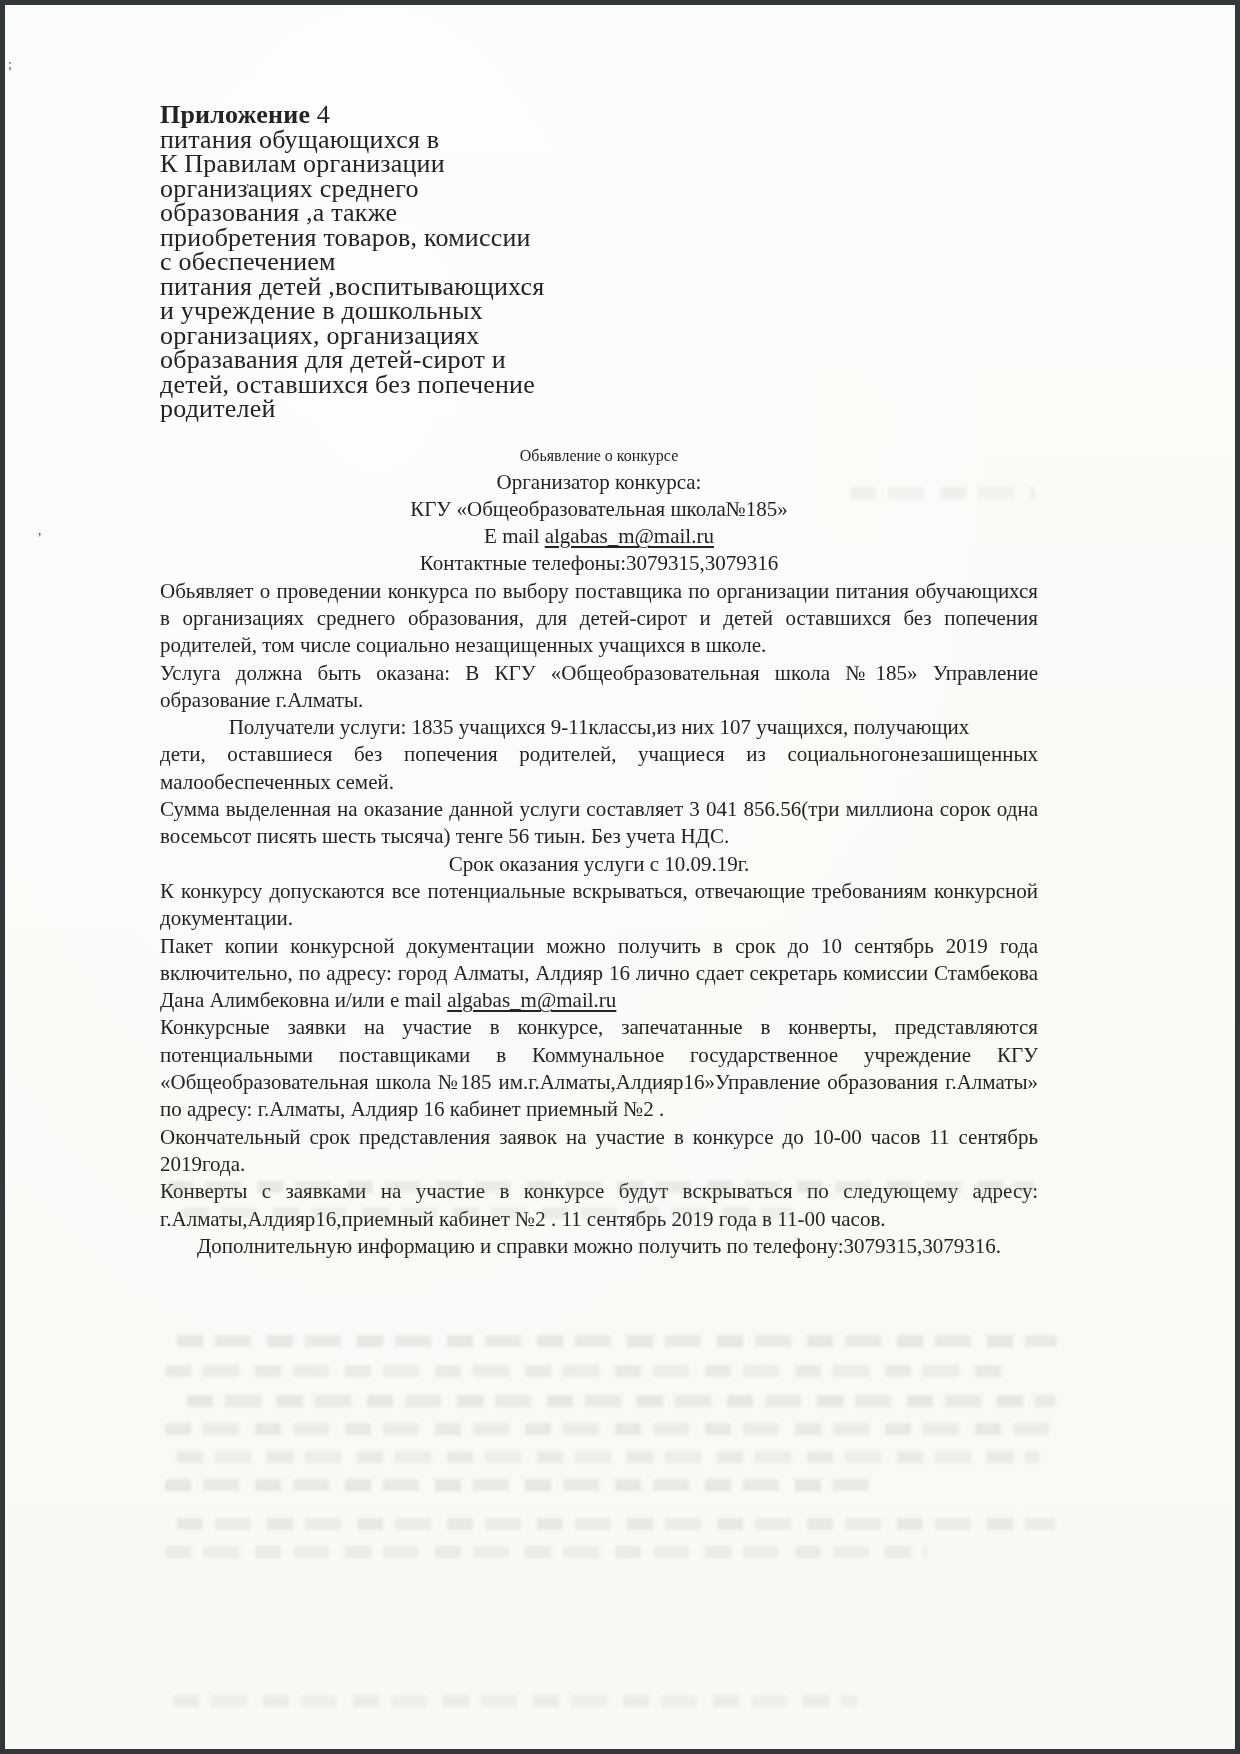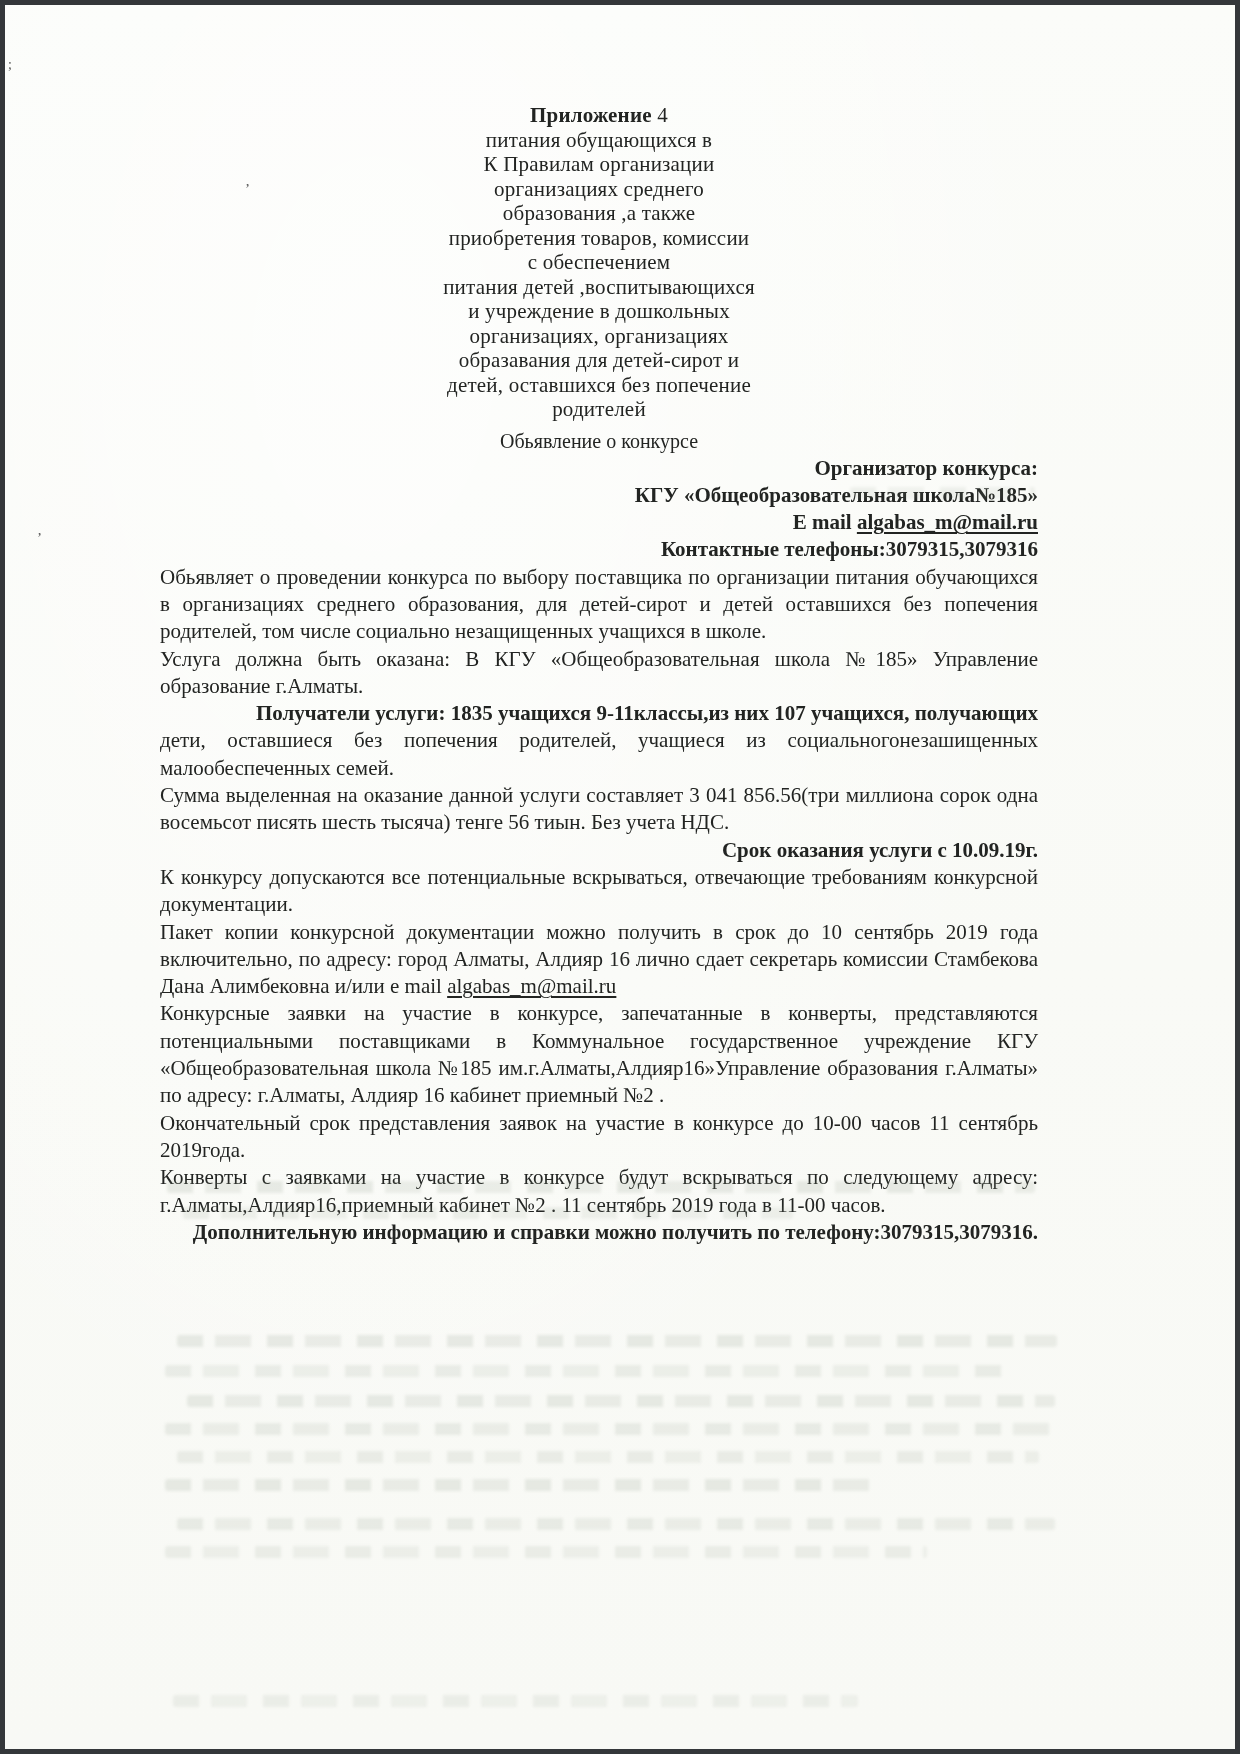--- a/index.html
+++ b/index.html
@@ -16,36 +16,36 @@
     background:
       radial-gradient(ellipse at 30% 20%, rgba(255,255,255,.6), rgba(255,255,255,0) 60%),
       linear-gradient(180deg,#fbfcf9 0%,#f9faf6 55%,#f8f9f5 100%);
   }
   .content{
     position:absolute;
     left:155px;top:98px;width:878px;
     color:#222422;
   }
   .appendix{
-    text-align:center;
-    font-size:21px;
+    text-align:left;
+    font-size:26px;
     line-height:24.5px;
     letter-spacing:.2px;
   }
   .appendix .line{white-space:nowrap;}
   .appendix b{font-weight:bold;}
   .doc-title{
     text-align:center;
-    font-size:20px;
-    margin-top:6px;
+    font-size:16px;
+    margin-top:20px;
     line-height:27px;
   }
   .body-text{font-size:21px;line-height:27.3px;}
   .body-text p{margin:0;text-align:justify;}
-  .body-text p.nl{text-align:right;font-weight:bold;}
+  .body-text p.nl{text-align:center;}
   .em-u{text-decoration:underline;text-underline-offset:3px;}
   
   .ghost{
     position:absolute;height:12px;
     background:repeating-linear-gradient(90deg,
       rgba(146,158,140,.55) 0px, rgba(146,158,140,.55) 26px,
       rgba(146,158,140,0) 26px, rgba(146,158,140,0) 38px,
       rgba(146,158,140,.45) 38px, rgba(146,158,140,.45) 74px,
       rgba(146,158,140,0) 74px, rgba(146,158,140,0) 90px);
     filter:blur(1.6px);

